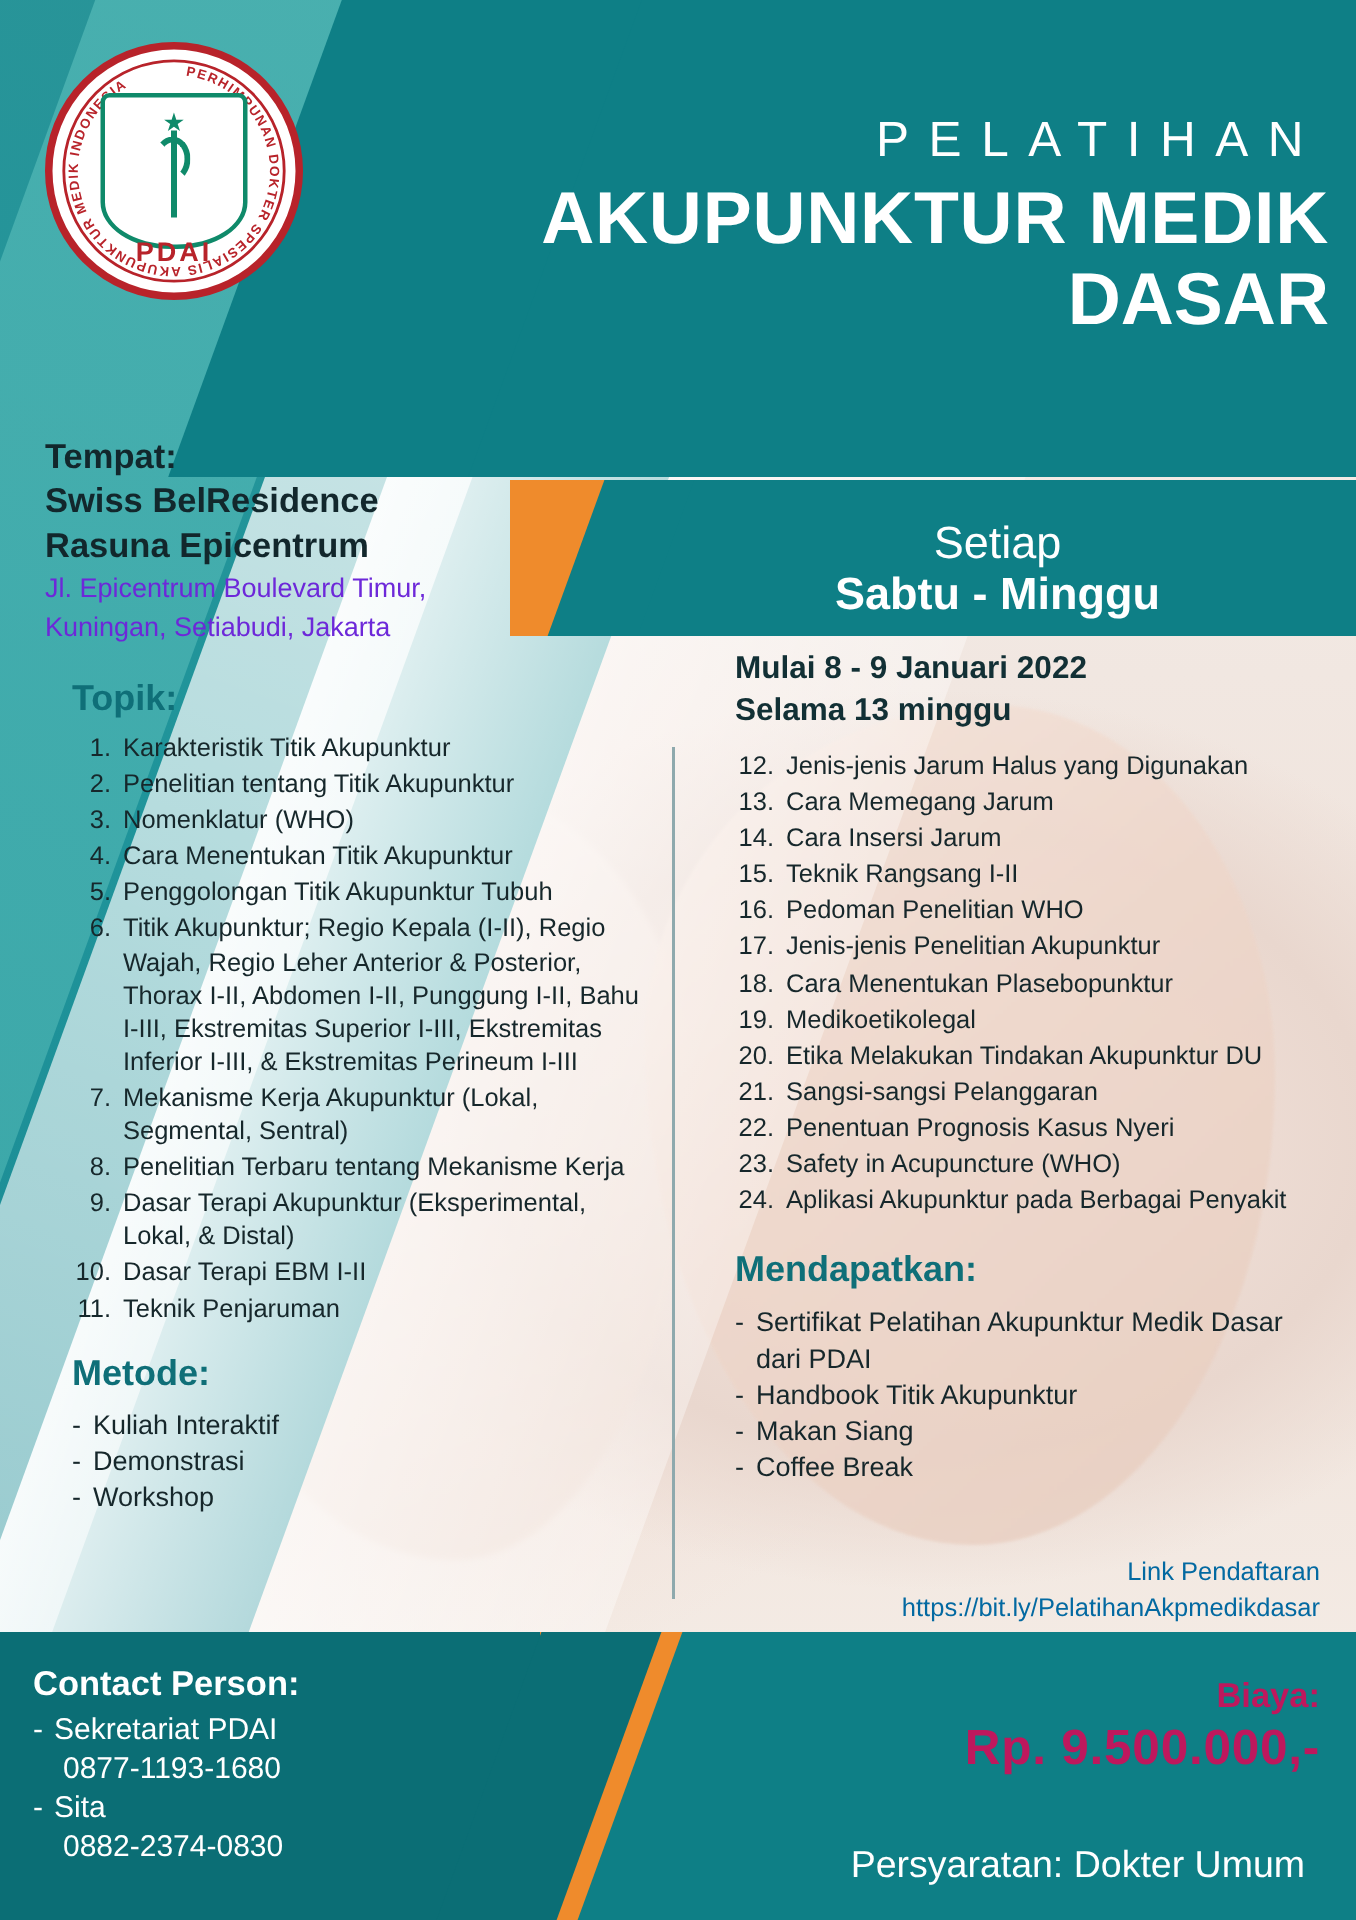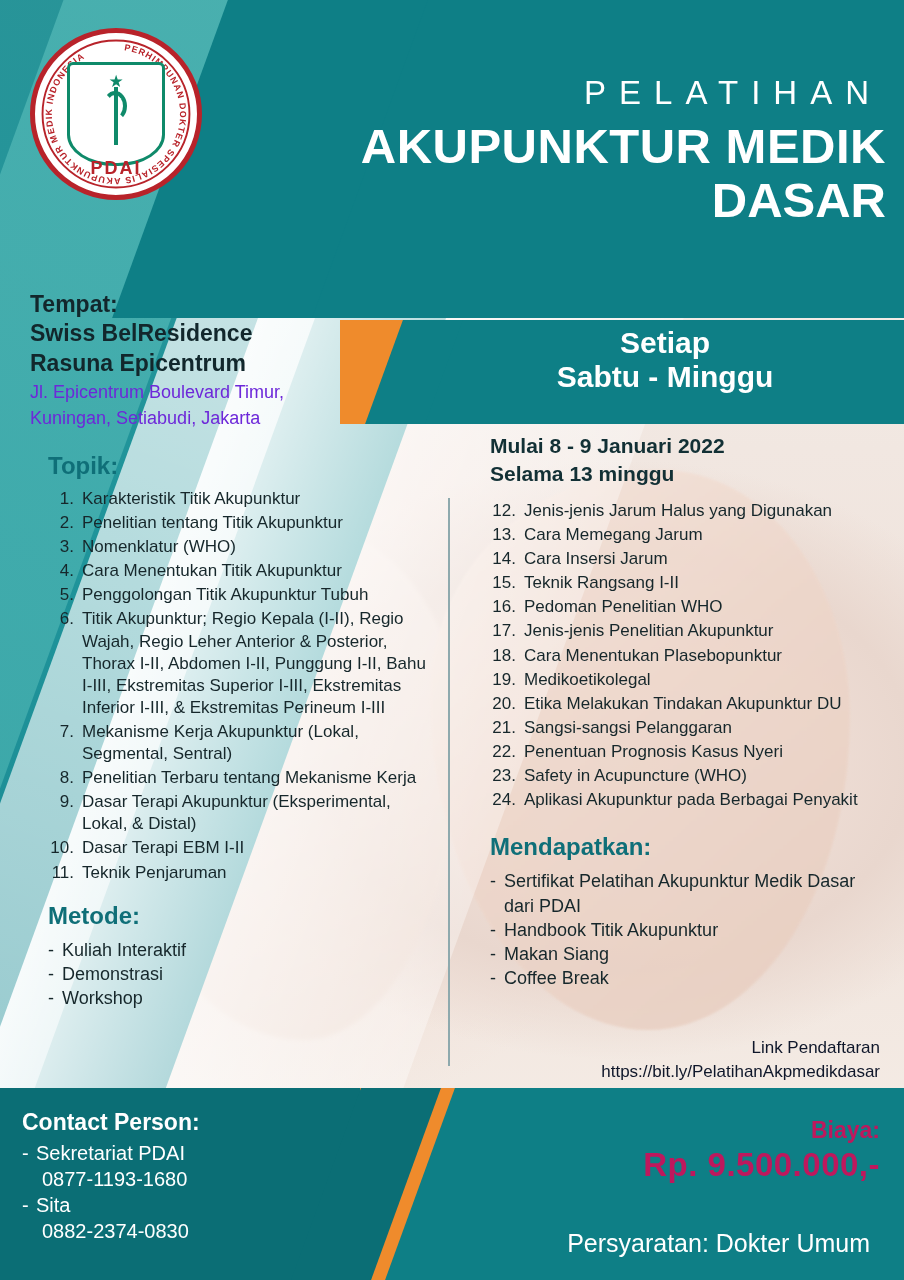--- a/index.html
+++ b/index.html
@@ -230,21 +230,21 @@
     transform: skewX(-20deg);
   }
   .band-text {
     position: absolute;
     left: 440px; top: 326px;
     width: 450px;
     text-align: center;
     color: #ffffff;
     z-index: 7;
   }
-  .band-line1 { font-size: 30px; font-weight: bold; line-height: 1.12; }
+  .band-line1 { font-size: 30px; font-weight: normal; line-height: 1.12; margin-top: 20px; }
   .band-line2 { font-size: 30px; font-weight: bold; line-height: 1.12; }
 
   .dates {
     position: absolute;
     left: 490px; top: 432px;
     width: 400px;
     color: #123035;
     font-weight: bold;
     font-size: 21px;
     line-height: 1.35;
@@ -377,21 +377,21 @@
   }
   .contact-list li { position: relative; padding-left: 14px; }
   .contact-list li .dash { position: absolute; left: 0; }
   .contact-list li .phone { display: block; padding-left: 6px; }
 
   .reg {
     position: absolute;
     right: 24px; bottom: 196px;
     width: 480px;
     text-align: right;
-    color: #0f172a;
+    color: #0369a1;
     font-size: 17px;
     line-height: 1.4;
     z-index: 8;
   }
   .biaya {
     position: absolute;
     right: 24px; bottom: 96px;
     width: 480px;
     text-align: right;
     color: #be185d;

